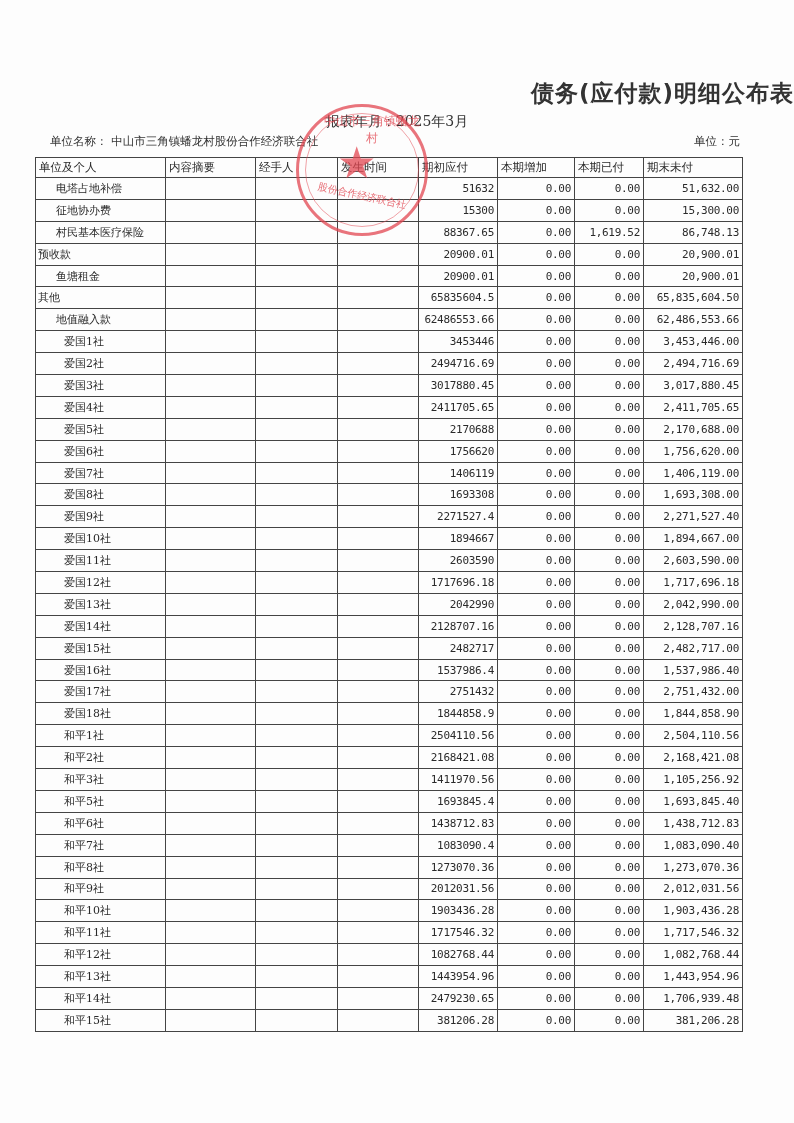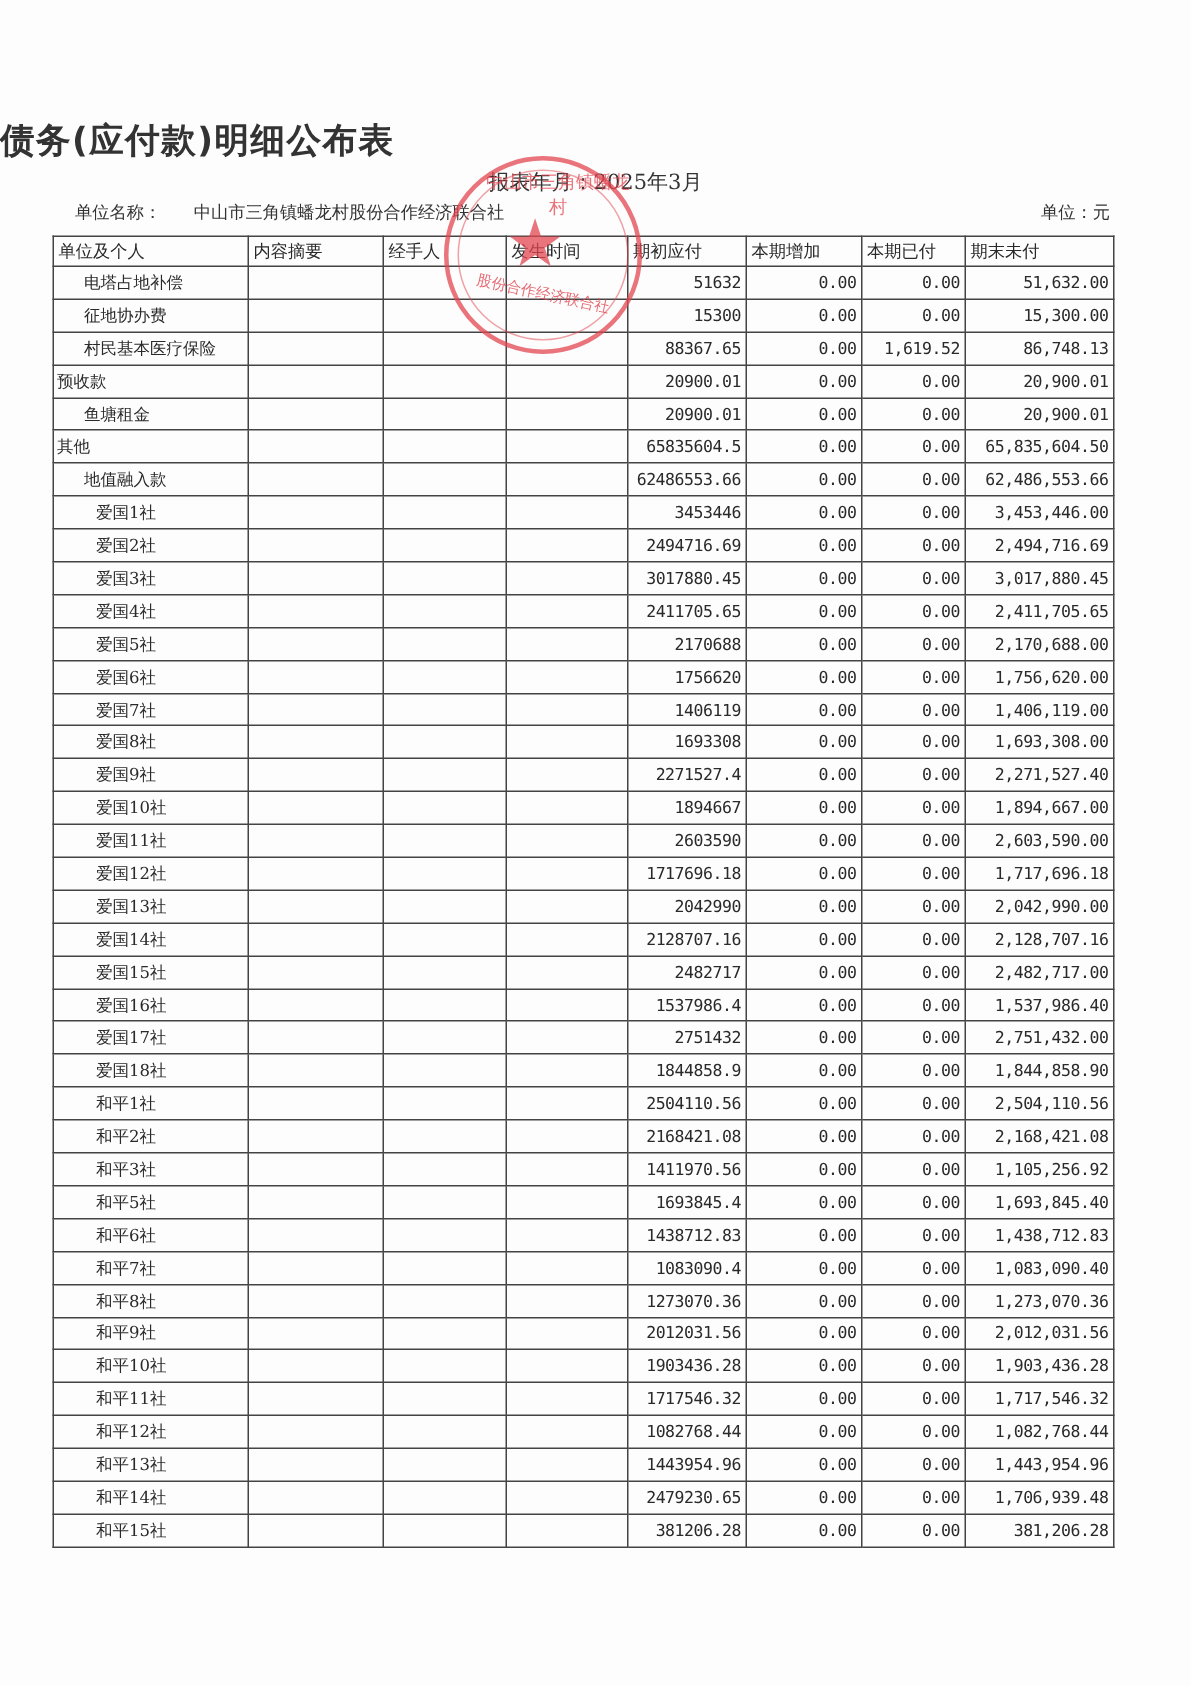--- a/index.html
+++ b/index.html
@@ -1,22 +1,22 @@
 <!DOCTYPE html>
 <html><head>
 <meta charset="utf-8">
 <style>
   html, body { margin:0; padding:0; }
   body { width:794px; height:1123px; background:#fdfdfd; position:relative; overflow:hidden;
          font-family:"DejaVu Serif","Liberation Serif",serif; color:#2a2a2a; }
-  .title { position:absolute; left:0; width:794px; top:78px; text-align:left;
+  .title { position:absolute; left:0; width:794px; top:78px; text-align:right;
            font-family:"DejaVu Sans","Liberation Sans",sans-serif; font-size:23px; font-weight:bold; color:#333; letter-spacing:1px; }
   .period { position:absolute; left:0; width:794px; top:113px; text-align:center; font-size:14px; color:#333; }
   .unit-name { position:absolute; left:50px; top:134px; font-size:11.5px; color:#333; }
-  .unit-name .lbl { margin-right:18px; }
+  .unit-name .lbl { }
   .unit { position:absolute; right:54px; top:134px; font-size:11.5px; color:#333; }
   table.grid { position:absolute; left:35px; top:157px; border-collapse:collapse; table-layout:fixed; width:707px; }
   table.grid th, table.grid td { border:1.2px solid #444; height:20.9px; padding:0 3px; font-size:11px; white-space:nowrap; overflow:hidden; }
   table.grid th { font-weight:normal; text-align:left; height:19px; font-size:11.5px; }
   td.name { text-align:left; }
   td.name.l0 { padding-left:2px; }
   td.name.l1 { padding-left:20px;margin-top:20px; }
   td.name.l2 { padding-left:28px; }
   td.num { text-align:right; font-family:"DejaVu Sans Mono","Liberation Mono",monospace; font-size:10.5px; letter-spacing:-0.3px; }
   .stamp { position:absolute; left:296px; top:104px; width:126px; height:126px; border:3px solid rgba(225,70,80,0.75);

